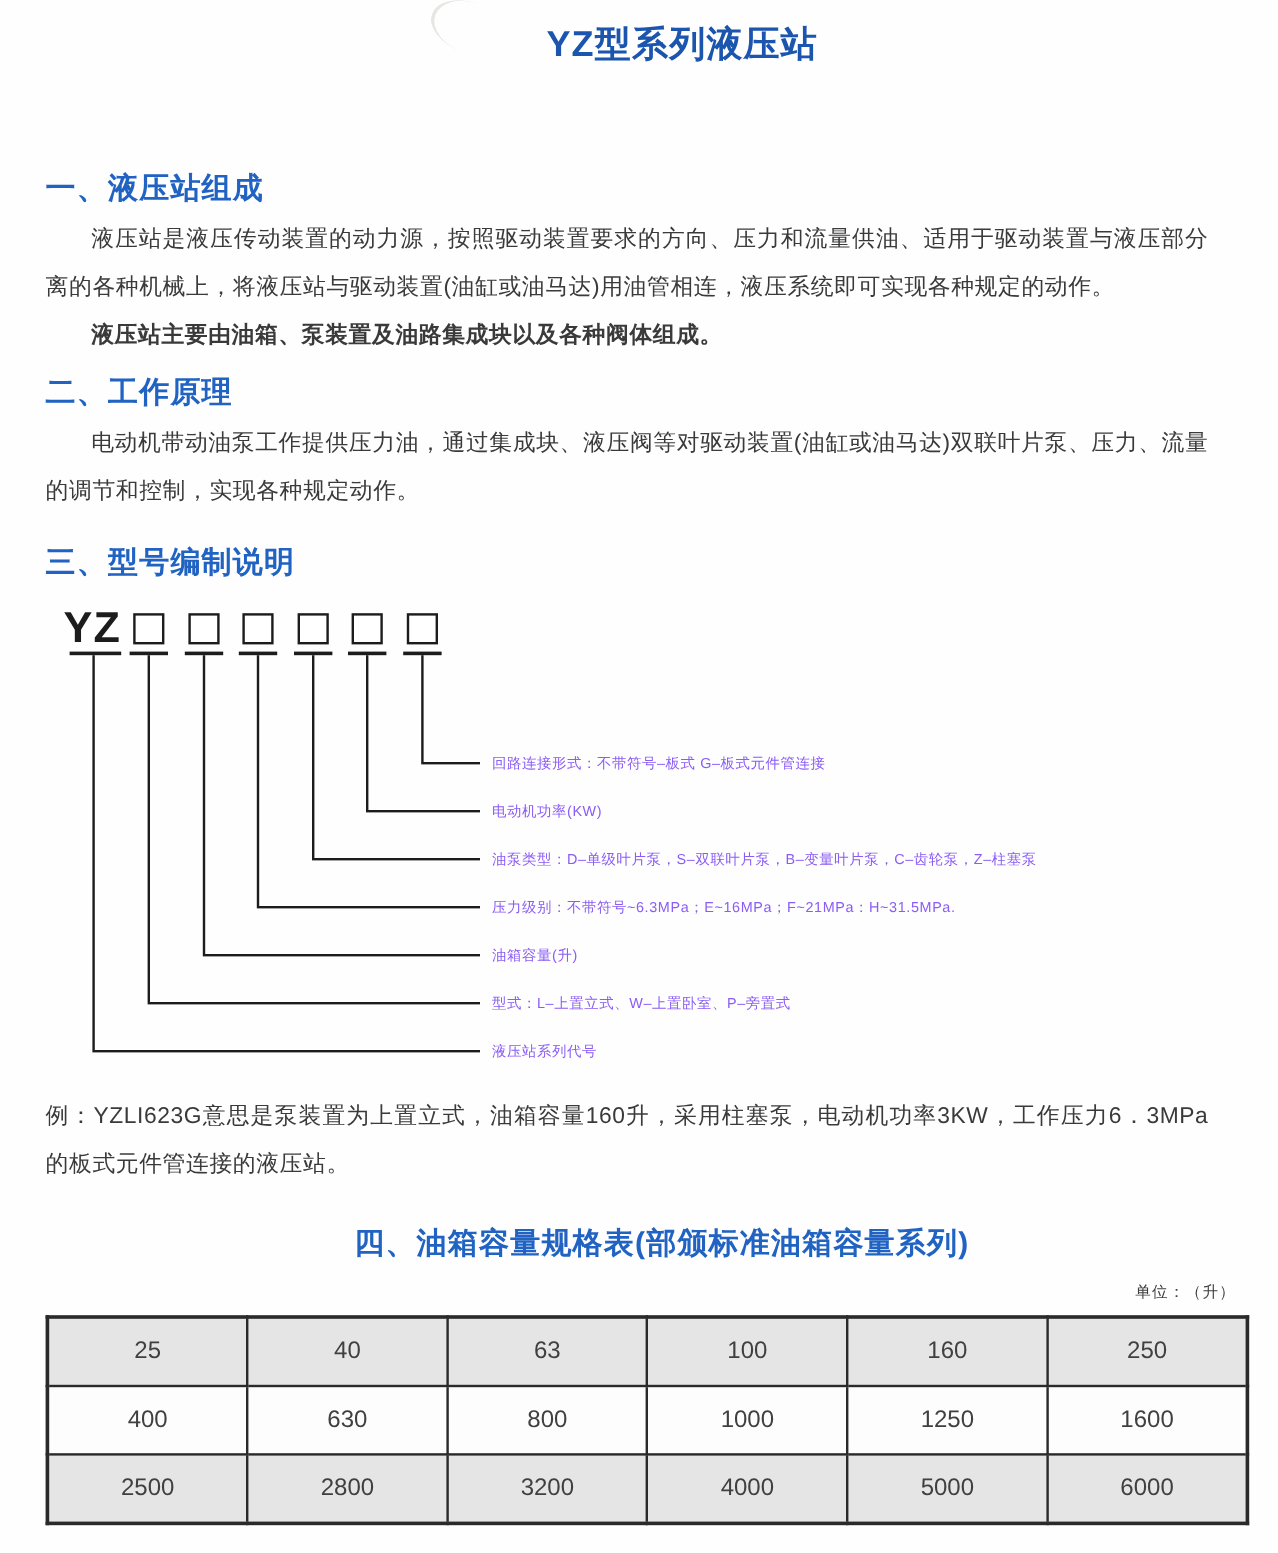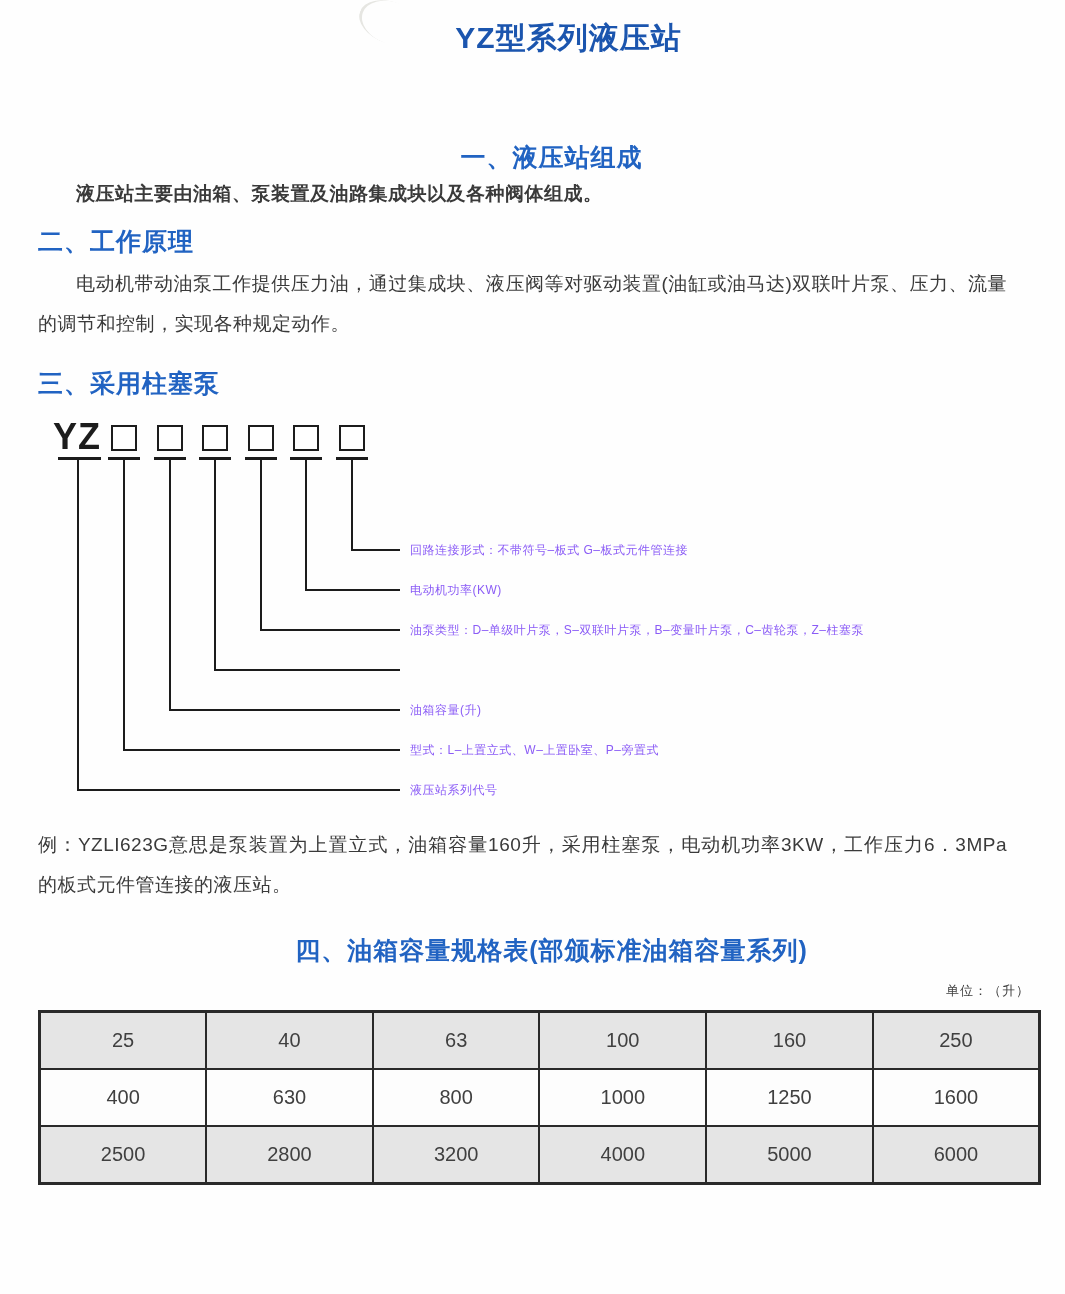--- a/index.html
+++ b/index.html
@@ -20,21 +20,21 @@
     margin:0;padding:20px 0 0 72px;
     text-align:center;
     font-size:30px;font-weight:bold;letter-spacing:1px;
     color:#1b55ae;line-height:36px;
   }
   .sec-heading{
     margin:0 0 0 38px;
     font-size:25px;font-weight:bold;
     color:#2163c2;line-height:34px;letter-spacing:1px;
   }
-  .sec1-heading{margin-top:84px;text-align:center;}
+  .sec1-heading{margin-top:84px;}
   .sec2-heading{margin-top:10px;}
   .sec3-heading{margin-top:22px;}
   .sec4-heading{margin-top:28px;text-align:center;}
   .para{
     margin:6px 58px 0 38px;
     font-size:19px;line-height:40px;
     text-align:justify;letter-spacing:0.5px;
     color:#3a3a3a;
   }
   .para-indent{text-indent:2em;}
@@ -92,26 +92,27 @@
 </head>
 <body>
 
 <div class="page">
 
   <div class="watermark"></div>
 
   <h1 class="title">YZ型系列液压站</h1>
 
   <h2 class="sec-heading sec1-heading">一、液压站组成</h2>
+  <p class="para para-indent">液压站是液压传动装置的动力源，按照驱动装置要求的方向、压力和流量供油、适用于驱动装置与液压部分离的各种机械上，将液压站与驱动装置(油缸或油马达)用油管相连，液压系统即可实现各种规定的动作。</p>
   <p class="para para-indent para-follow">液压站主要由油箱、泵装置及油路集成块以及各种阀体组成。</p>
 
   <h2 class="sec-heading sec2-heading">二、工作原理</h2>
   <p class="para para-indent">电动机带动油泵工作提供压力油，通过集成块、液压阀等对驱动装置(油缸或油马达)双联叶片泵、压力、流量的调节和控制，实现各种规定动作。</p>
 
-  <h2 class="sec-heading sec3-heading">三、采用柱塞泵</h2>
+  <h2 class="sec-heading sec3-heading">三、型号编制说明</h2>
 
   <div class="diagram" id="diagram">
       <div class="dia-prefix">YZ</div>
       <div class="dia-underline" style="left: 58px; width: 43px;"></div>
       <div class="dia-box" style="left: 111px;"></div>
       <div class="dia-underline" style="left: 108px; width: 32px;"></div>
       <div class="dia-box" style="left: 157px;"></div>
       <div class="dia-underline" style="left: 154px; width: 32px;"></div>
       <div class="dia-box" style="left: 202px;"></div>
       <div class="dia-underline" style="left: 199px; width: 32px;"></div>
@@ -125,20 +126,21 @@
       <div class="dia-hline" style="left: 351px; top: 132px; width: 49px;"></div>
       <div class="dia-label" style="top: 122px;">回路连接形式：不带符号–板式  G–板式元件管连接</div>
       <div class="dia-vline" style="left: 305px; height: 129px;"></div>
       <div class="dia-hline" style="left: 305px; top: 172px; width: 95px;"></div>
       <div class="dia-label" style="top: 162px;">电动机功率(KW)</div>
       <div class="dia-vline" style="left: 260px; height: 169px;"></div>
       <div class="dia-hline" style="left: 260px; top: 212px; width: 140px;"></div>
       <div class="dia-label" style="top: 202px;">油泵类型：D–单级叶片泵，S–双联叶片泵，B–变量叶片泵，C–齿轮泵，Z–柱塞泵</div>
       <div class="dia-vline" style="left: 214px; height: 209px;"></div>
       <div class="dia-hline" style="left: 214px; top: 252px; width: 186px;"></div>
+      <div class="dia-label" style="top: 242px;">压力级别：不带符号~6.3MPa；E~16MPa；F~21MPa：H~31.5MPa.</div>
       <div class="dia-vline" style="left: 169px; height: 249px;"></div>
       <div class="dia-hline" style="left: 169px; top: 292px; width: 231px;"></div>
       <div class="dia-label" style="top: 282px;">油箱容量(升)</div>
       <div class="dia-vline" style="left: 123px; height: 289px;"></div>
       <div class="dia-hline" style="left: 123px; top: 332px; width: 277px;"></div>
       <div class="dia-label" style="top: 322px;">型式：L–上置立式、W–上置卧室、P–旁置式</div>
       <div class="dia-vline" style="left: 77px; height: 329px;"></div>
       <div class="dia-hline" style="left: 77px; top: 372px; width: 323px;"></div>
       <div class="dia-label" style="top: 362px;">液压站系列代号</div>
     </div>

